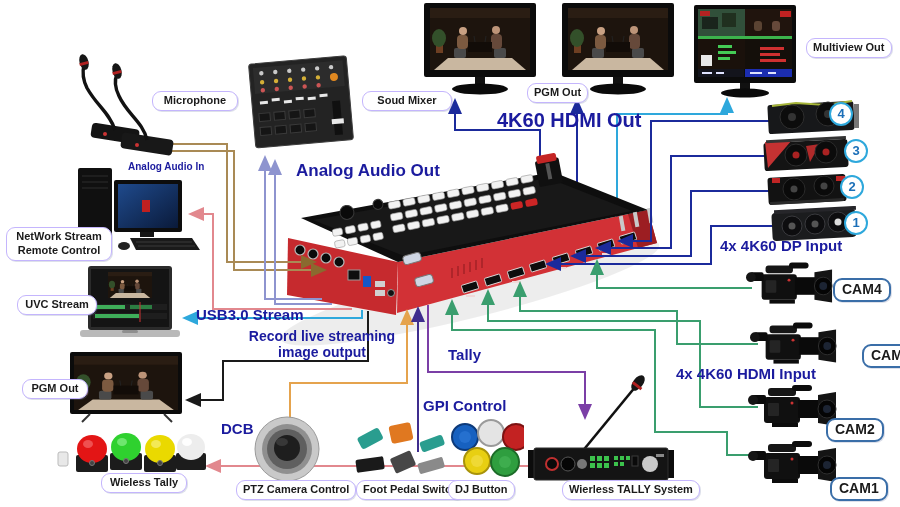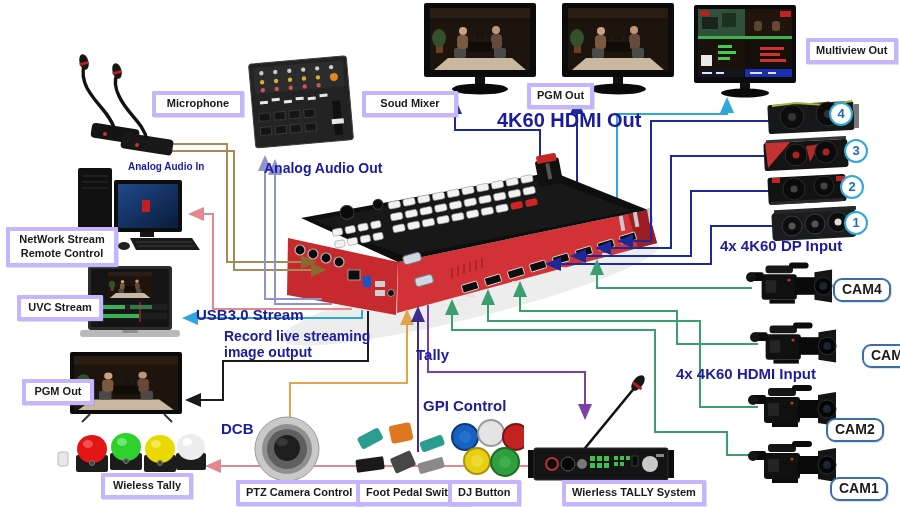--- a/index.html
+++ b/index.html
@@ -1,21 +1,21 @@
 <!DOCTYPE html>
 <html><head>
 <meta charset="utf-8">
 <style>
   html,body{margin:0;padding:0;background:#fff;}
   #canvas{position:relative;width:900px;height:507px;background:#ffffff;overflow:hidden;
           font-family:"Liberation Sans",sans-serif;}
   #wires{position:absolute;left:0;top:0;z-index:1;}
   .dev{position:absolute;z-index:2;}
   .dev svg{display:block;}
-  .blab{position:absolute;z-index:3;background:#fff;border:4px solid #c4b5fd;border-radius:1px;
+  .blab{position:absolute;z-index:3;background:#fff;border:1px solid #c4b5fd;border-radius:9px;
          padding:2px 6px;font-size:11px;font-weight:bold;color:#1a1a1a;white-space:nowrap;
          box-shadow:1px 1px 0 rgba(120,130,170,.25);text-align:center;line-height:1.25;}
   .blab .l2{display:block;}
   .camlab{border-radius:9px;border:2px solid #3a6ea8;padding:1px 7px;font-size:14px;}
   .btext{position:absolute;z-index:3;color:#1b1b9e;font-weight:bold;white-space:nowrap;
          font-size:15px;line-height:1.12;}
   .btext .l2{display:block;}
   .big{font-size:20px;}
   .numbadge{position:absolute;z-index:3;width:20px;height:20px;border:2px solid #2ea8dc;
             border-radius:50%;background:#fff;color:#1b6fb8;font-weight:bold;font-size:13px;
@@ -590,26 +590,26 @@
 <div class="blab camlab" style="left:862px;top:344px"><span>CAM3</span></div>
 <div class="blab camlab" style="left:826px;top:418px"><span>CAM2</span></div>
 <div class="blab camlab" style="left:830px;top:477px"><span>CAM1</span></div>
 
 <div class="numbadge" style="left:829px;top:102px"><span>4</span></div>
 <div class="numbadge" style="left:844px;top:139px"><span>3</span></div>
 <div class="numbadge" style="left:840px;top:175px"><span>2</span></div>
 <div class="numbadge" style="left:844px;top:211px"><span>1</span></div>
 
 <div class="btext" style="left:128px;top:161px;font-size:10px">Analog Audio In</div>
-<div class="btext" style="left:264px;top:161px;font-size:14px">Analog Audio Out</div>
+<div class="btext" style="left:296px;top:161px;font-size:17px">Analog Audio Out</div>
 <div class="btext big" style="left:497px;top:109px">4K60 HDMI Out</div>
 <div class="btext" style="left:196px;top:307px">USB3.0 Stream</div>
-<div class="btext" style="left:224px;top:329px;width:196px;text-align:left;font-size:14px">
+<div class="btext" style="left:224px;top:329px;width:196px;text-align:center;font-size:14px">
   <span>Record live streaming</span>
   <span class="l2">image output</span>
 </div>
-<div class="btext" style="left:416px;top:347px">Tally</div>
+<div class="btext" style="left:448px;top:347px">Tally</div>
 <div class="btext" style="left:221px;top:421px">DCB</div>
 <div class="btext" style="left:423px;top:398px">GPI Control</div>
 <div class="btext" style="left:720px;top:238px">4x 4K60 DP Input</div>
 <div class="btext" style="left:676px;top:366px">4x 4K60 HDMI Input</div>
 
 </div>
 
 </body></html>

